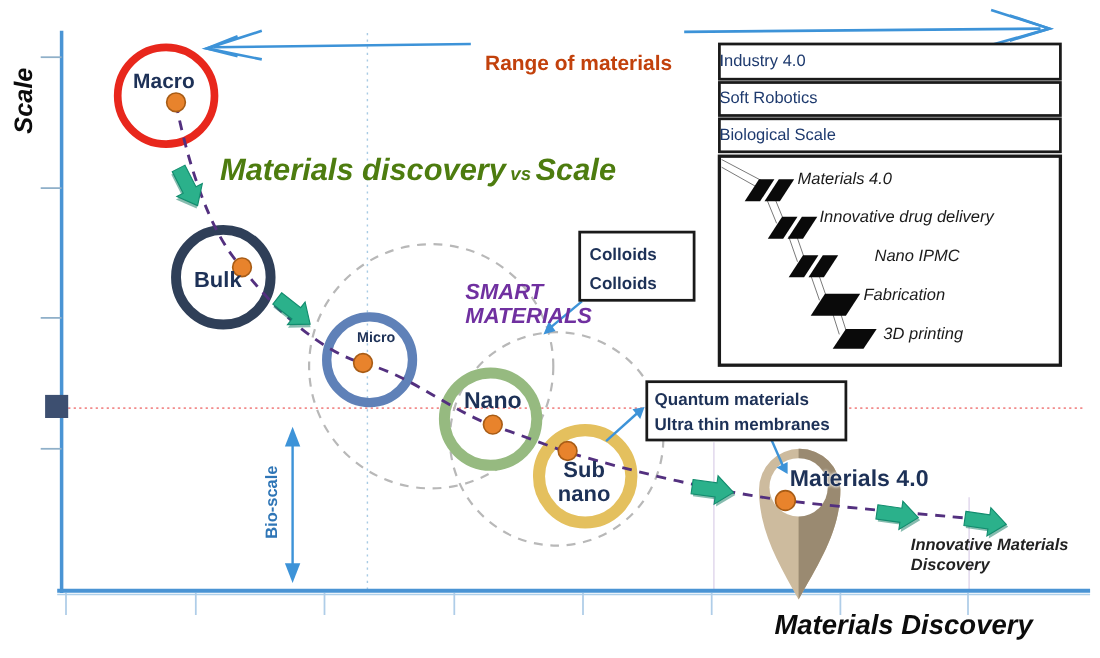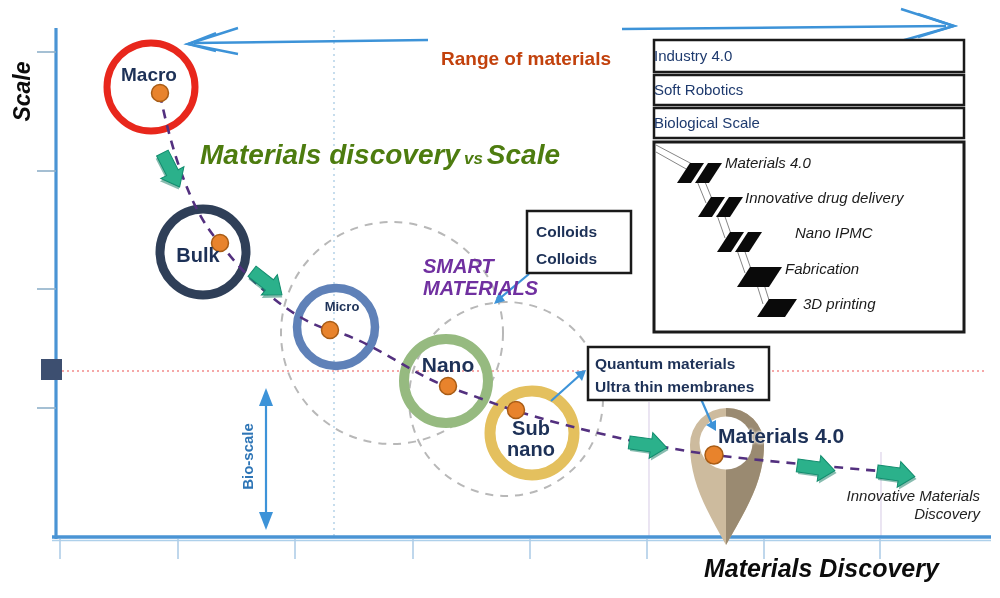--- a/index.html
+++ b/index.html
@@ -13,21 +13,21 @@
   .title .small{font-size:17px;padding:0 4px;}
   .range{font-size:19px;font-weight:bold;color:#c2410c;}
   .smart{font-style:italic;font-weight:bold;color:#7030a0;font-size:20px;text-align:left;line-height:22px;margin-left:45px;}
   .rot{transform:rotate(-90deg);}
   .axis-lbl{font-size:23px;font-weight:bold;font-style:italic;color:#0c0c0c;text-align:center;}
   .xaxis-lbl{font-size:25px;font-weight:bold;font-style:italic;color:#0c0c0c;}
   .bio{font-size:15px;font-weight:bold;color:#2e75b6;text-align:center;}
   .callout-text{font-size:15.5px;font-weight:bold;color:#1d3157;z-index:3;}
   .legend-row-lbl{font-size:15px;font-weight:normal;color:#1e3a6e;text-align:left;}
   .stair-lbl{font-size:15px;font-style:italic;color:#1a1a1a;}
-  .innov{font-size:15px;font-style:italic;font-weight:normal;color:#222;text-align:right;line-height:18px;}
+  .innov{font-size:15px;font-style:italic;font-weight:bold;color:#222;text-align:left;line-height:18px;}
   .pin-lbl{font-size:21px;font-weight:bold;color:#1d3157;text-shadow:0 0 3px #fff,0 0 3px #fff;}
 </style>
 </head>
 <body>
 
 <div class="canvas">
 
   <svg width="1000" height="598" viewBox="0 0 1000 598">
     <defs>
       <path id="garr" d="M-19,-6.5 L3,-6.5 L3,-13 L19,0 L3,13 L3,6.5 L-19,6.5 Z"></path>

